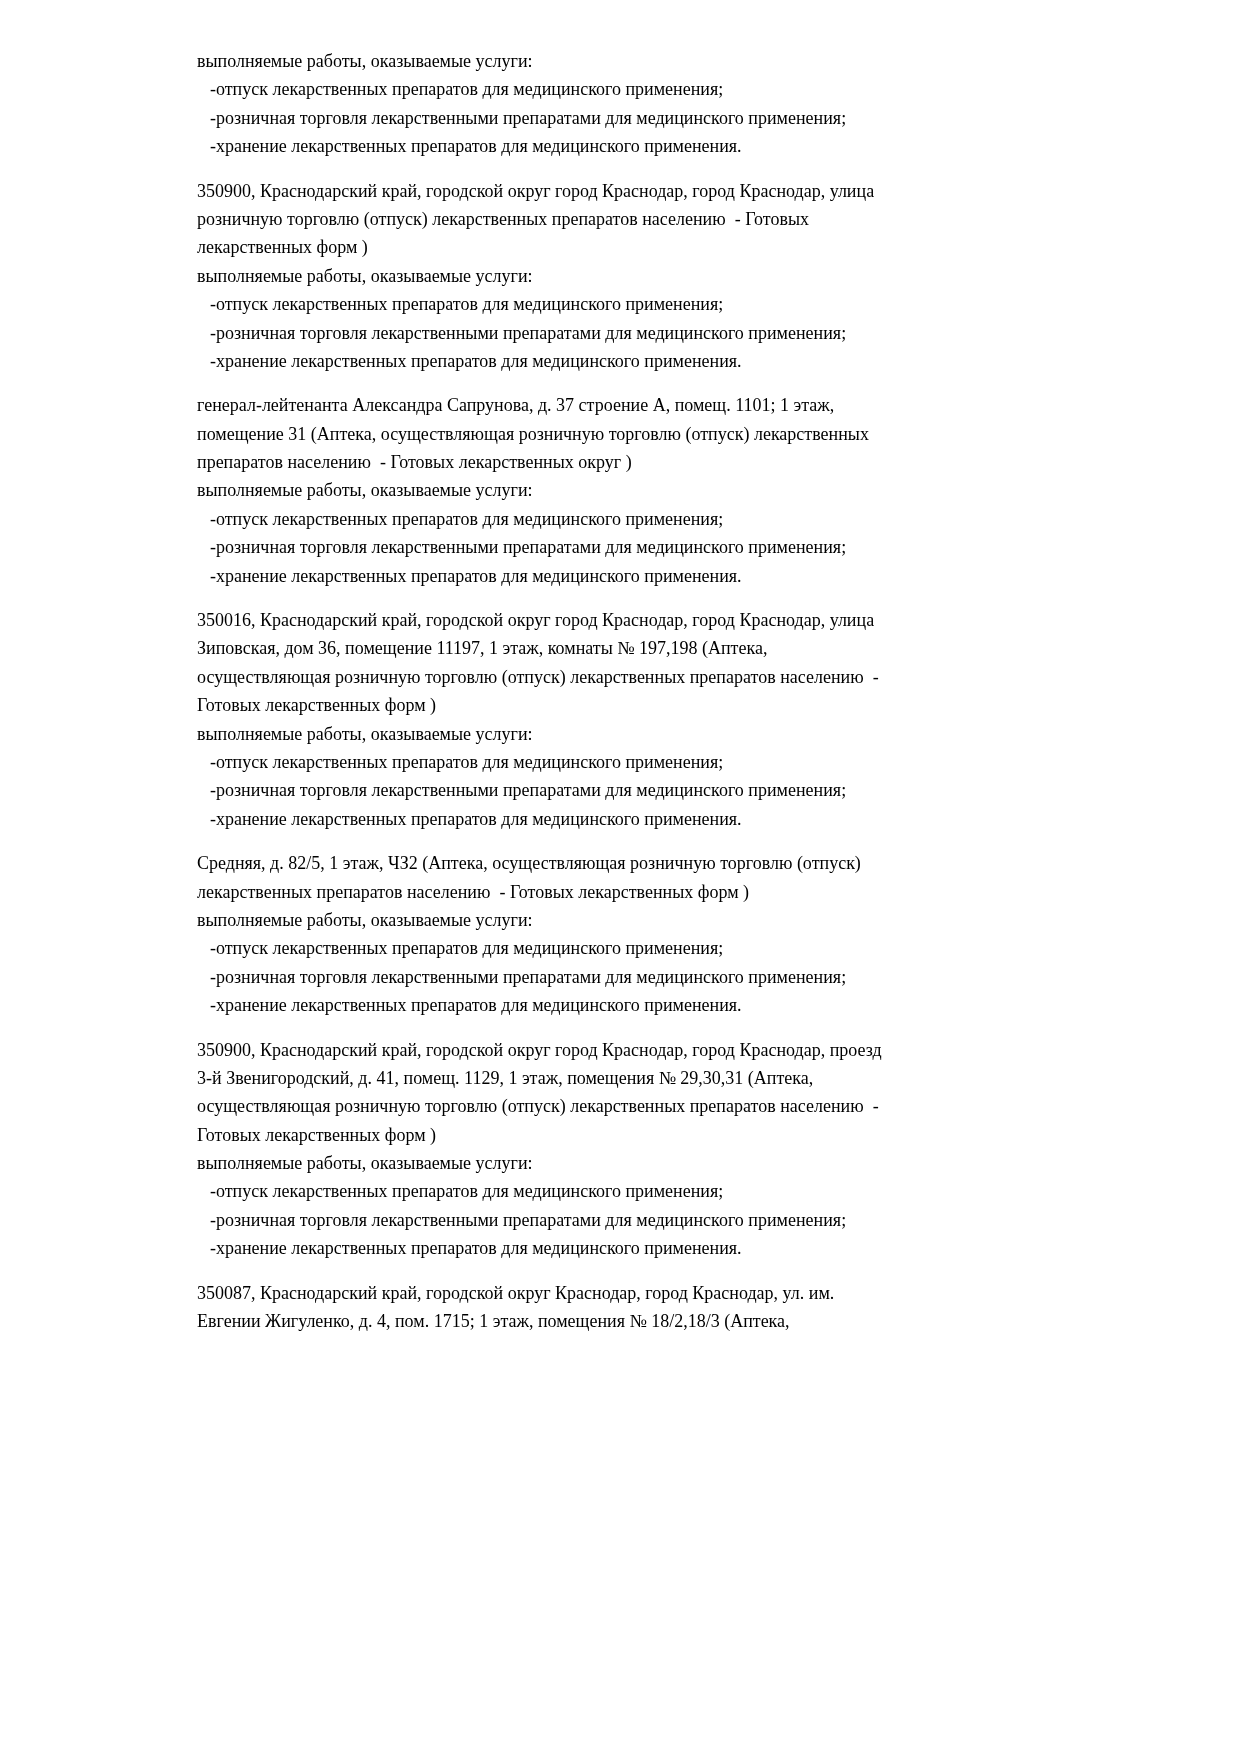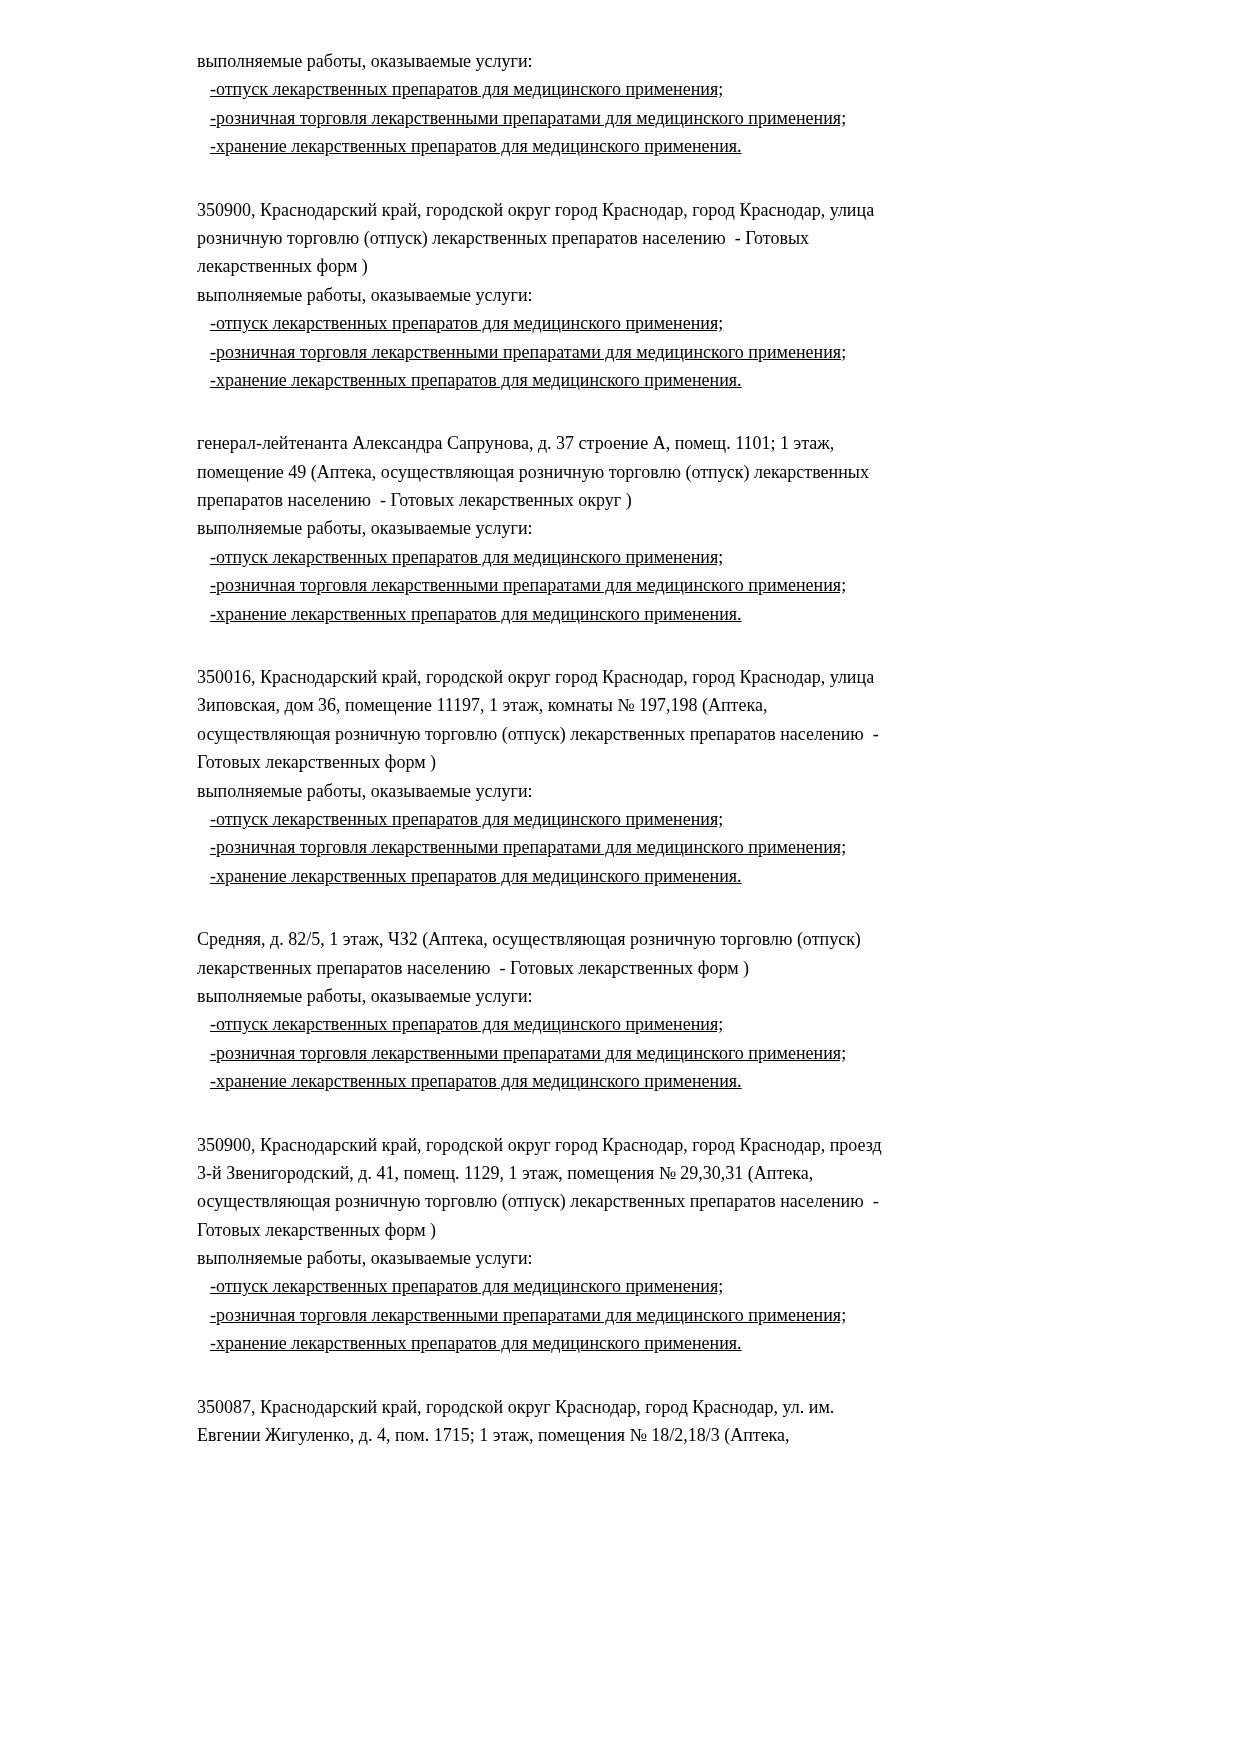--- a/index.html
+++ b/index.html
@@ -22,24 +22,23 @@
     width: 1010px;
     font-size: 18px;
     line-height: 28.4px;
   }
   .line {
     white-space: pre;
     height: 28.4px;
   }
   .services-block .service-item {
     padding-left: 13px;
-    text-decoration: underline;
   }
   .address-block {
-    margin-top: 35px;
+    margin-top: 16px;
   }
 </style>
 </head>
 <body>
 
 <div class="page" id="page">
     <div class="services-block">
       <div class="line services-heading">выполняемые работы, оказываемые услуги:</div>
       <div class="line service-item">-отпуск лекарственных препаратов для медицинского применения;</div>
       <div class="line service-item">-розничная торговля лекарственными препаратами для медицинского применения;</div>
@@ -51,21 +50,21 @@
       <div class="line address-line">лекарственных форм )</div>
     </div>
     <div class="services-block">
       <div class="line services-heading">выполняемые работы, оказываемые услуги:</div>
       <div class="line service-item">-отпуск лекарственных препаратов для медицинского применения;</div>
       <div class="line service-item">-розничная торговля лекарственными препаратами для медицинского применения;</div>
       <div class="line service-item">-хранение лекарственных препаратов для медицинского применения.</div>
     </div>
     <div class="address-block">
       <div class="line address-line">генерал-лейтенанта Александра Сапрунова, д. 37 строение А, помещ. 1101; 1 этаж,</div>
-      <div class="line address-line">помещение 49 (Аптека, осуществляющая розничную торговлю (отпуск) лекарственных</div>
+      <div class="line address-line">помещение 31 (Аптека, осуществляющая розничную торговлю (отпуск) лекарственных</div>
       <div class="line address-line">препаратов населению  - Готовых лекарственных округ )</div>
     </div>
     <div class="services-block">
       <div class="line services-heading">выполняемые работы, оказываемые услуги:</div>
       <div class="line service-item">-отпуск лекарственных препаратов для медицинского применения;</div>
       <div class="line service-item">-розничная торговля лекарственными препаратами для медицинского применения;</div>
       <div class="line service-item">-хранение лекарственных препаратов для медицинского применения.</div>
     </div>
     <div class="address-block">
       <div class="line address-line">350016, Краснодарский край, городской округ город Краснодар, город Краснодар, улица</div>

